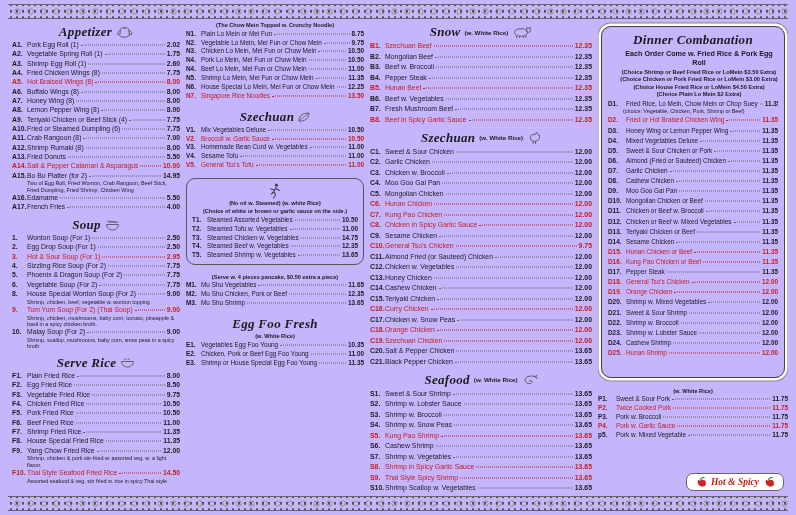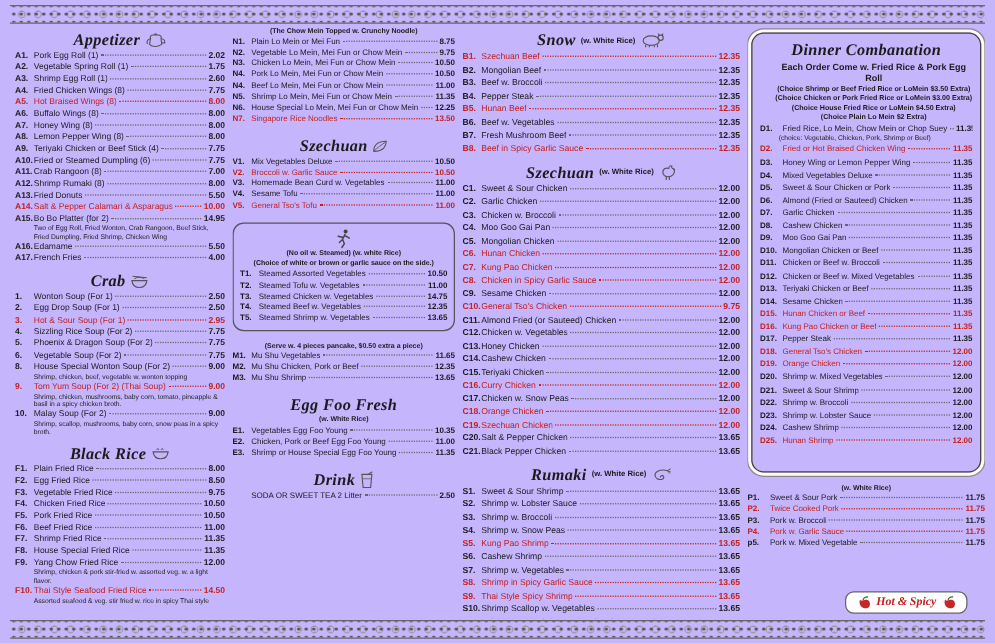--- a/index.html
+++ b/index.html
@@ -41,21 +41,21 @@
   .desc{font-size:5.4px;line-height:1.2;color:#222;margin-left:15px;}
   .hot{color:#c4201d;}
   .hot .dots{border-color:#c4201d;}
   .box-plain{border:1.1px solid #555;border-radius:9px;padding:2px 5px 4px;margin:2px 0 6px;}
   .box-double{border:1.3px solid #444;border-radius:10px;
               box-shadow:0 0 0 2.5px #fbfaf5, 0 0 0 3.5px #888;
               padding:3px 6px 19px;margin:4px 3px 10px 3px;}
   .box-double .row{line-height:1.5;}
   .dn-line{font-size:5.7px;text-align:center;font-weight:700;line-height:1.3;margin-left:12px;}
   .dn-line.first{font-size:7.2px;margin-bottom:1px;}
-  .legend{position:absolute;right:22px;bottom:24px;display:flex;align-items:center;gap:4px;
+  .legend{position:absolute;right:12px;bottom:24px;display:flex;align-items:center;gap:4px;
           border:1px solid #666;border-radius:7px;padding:2px 8px;background:#fff;}
   .lg-t{font-family:"Liberation Serif",serif;font-style:italic;font-weight:700;font-size:9.5px;color:#c4201d;}
 </style>
 </head>
 <body>
 
 <div class="page">
   <div class="band top"></div>
   <div class="cols">
     <div class="col col1">
@@ -170,21 +170,21 @@
           </div>
           <div class="row">
             <span class="num">A17.</span>
             <span class="nm">French Fries</span>
             <span class="dots"></span>
             <span class="pr">4.00</span>
           </div>
         </section>
         <section class="sec">
           <div class="sec-h">
-            <span class="sec-t">Crab</span>
+            <span class="sec-t">Soup</span>
             <span class="icon">
               <svg width="15" height="11" viewBox="0 0 15 11">
                 <path d="M1.5 4.5 H13.5 C13 8.5 10.5 10 7.5 10 C4.5 10 2 8.5 1.5 4.5 Z" fill="none" stroke="#555" stroke-width="0.9"></path>
                 <path d="M3.5 3 C5 1.5 10 1.5 11.5 3 M2 1 L13.5 2.2" fill="none" stroke="#555" stroke-width="0.8"></path>
               </svg>
             </span>
           </div>
           <div class="row">
             <span class="num">1.</span>
             <span class="nm">Wonton Soup (For 1)</span>
@@ -238,21 +238,21 @@
           <div class="row">
             <span class="num">10.</span>
             <span class="nm">Malay Soup (For 2)</span>
             <span class="dots"></span>
             <span class="pr">9.00</span>
           </div>
           <div class="desc">Shrimp, scallop, mushrooms, baby corn, snow peas in a spicy broth.</div>
         </section>
         <section class="sec">
           <div class="sec-h">
-            <span class="sec-t">Black Rice</span>
+            <span class="sec-t">Serve Rice</span>
             <span class="icon">
               <svg width="15" height="11" viewBox="0 0 15 11">
                 <path d="M1.5 4.5 H13.5 C13 8.5 10.5 10 7.5 10 C4.5 10 2 8.5 1.5 4.5 Z" fill="none" stroke="#555" stroke-width="0.9"></path>
                 <path d="M4.5 2.8 C4.5 1.6 6 1.6 6 2.8 M8 2.8 C8 1.6 9.5 1.6 9.5 2.8" fill="none" stroke="#555" stroke-width="0.8"></path>
               </svg>
             </span>
           </div>
           <div class="row">
             <span class="num">F1.</span>
             <span class="nm">Plain Fried Rice</span>
@@ -488,38 +488,20 @@
             <span class="num">E2.</span>
             <span class="nm">Chicken, Pork or Beef Egg Foo Young</span>
             <span class="dots"></span>
             <span class="pr">11.00</span>
           </div>
           <div class="row">
             <span class="num">E3.</span>
             <span class="nm">Shrimp or House Special Egg Foo Young</span>
             <span class="dots"></span>
             <span class="pr">11.35</span>
-          </div>
-        </section>
-        <section class="sec">
-          <div class="sec-h">
-            <span class="sec-t">Drink</span>
-            <span class="icon">
-              <svg width="11" height="14" viewBox="0 0 11 14">
-                <path d="M1.5 2.5 H9.5 L8.5 13 H2.5 Z" fill="none" stroke="#555" stroke-width="0.9"></path>
-                <path d="M6.5 2.5 L9.8 0.4" stroke="#555" stroke-width="0.9"></path>
-                <path d="M2 6 H9" stroke="#555" stroke-width="0.6"></path>
-              </svg>
-            </span>
-          </div>
-          <div class="row">
-            <span class="num"></span>
-            <span class="nm">SODA OR SWEET TEA  2 Litter</span>
-            <span class="dots"></span>
-            <span class="pr">2.50</span>
           </div>
         </section>
       </div>
     <div class="col col3">
         <section class="sec">
           <div class="sec-h">
             <span class="sec-t">Snow</span>
             <span class="sec-x">(w. White Rice)</span>
             <span class="icon">
               <svg width="20" height="12" viewBox="0 0 20 12">
@@ -711,21 +693,21 @@
           </div>
           <div class="row">
             <span class="num">C21.</span>
             <span class="nm">Black Pepper Chicken</span>
             <span class="dots"></span>
             <span class="pr">13.65</span>
           </div>
         </section>
         <section class="sec">
           <div class="sec-h">
-            <span class="sec-t">Rumaki</span>
+            <span class="sec-t">Seafood</span>
             <span class="sec-x">(w. White Rice)</span>
             <span class="icon">
               <svg width="16" height="11" viewBox="0 0 16 11">
                 <path d="M13 2.5 C6.5 1 3 3.5 3 6 C3 8.8 6 10 8.5 9.5 C10.5 9 10.5 6.8 9 6.5 C7.8 6.3 7 7.2 7.5 8" fill="none" stroke="#555" stroke-width="0.9"></path>
                 <path d="M13 2.5 L15.5 1 M13 2.5 L15.5 3.5 M13 2.5 L14.8 4.8" stroke="#555" stroke-width="0.8"></path>
               </svg>
             </span>
           </div>
           <div class="row">
             <span class="num">S1.</span>

